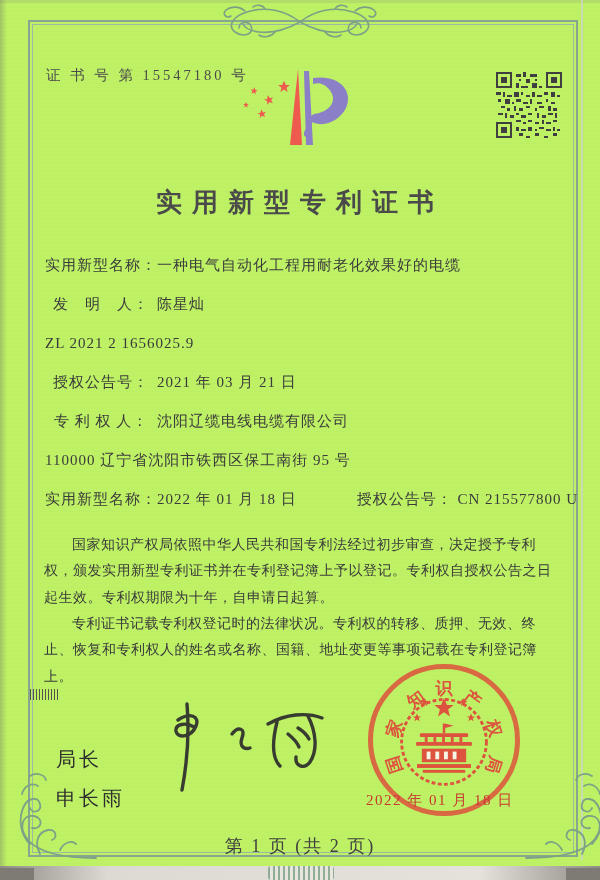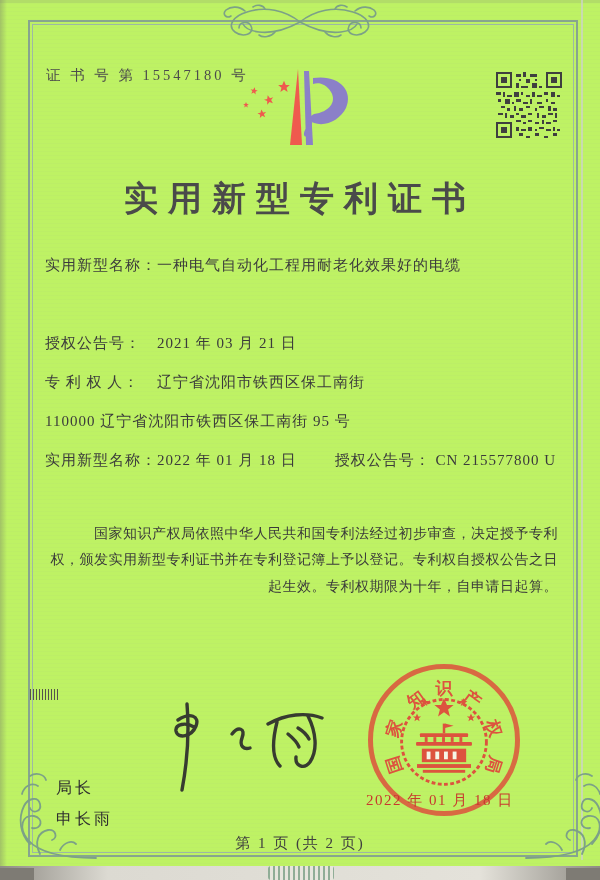--- a/index.html
+++ b/index.html
@@ -28,48 +28,48 @@
   .frame{position:absolute;left:28px;top:20px;width:546px;height:833px;
     border:2px solid #87a58f;}
   .frame .inner{position:absolute;inset:2px;border:1px solid #9db8a4;}
   
   .orn{position:absolute;pointer-events:none;}
   .orn svg{display:block;}
   
   .cert-no{position:absolute;left:46px;top:66px;font-size:14.5px;letter-spacing:3px;color:#4c4c4c;}
   .logo{position:absolute;left:232px;top:56px;width:132px;height:112px;}
   .qr{position:absolute;left:496px;top:72px;width:66px;height:66px;}
-  .title{position:absolute;left:0;right:0;top:176px;margin:0;text-align:center;
-    font-size:34px;font-weight:600;letter-spacing:10px;color:#4a4a4a;}
+  .title{position:absolute;left:0;right:0;top:176px;margin:9px;text-align:center;
+    font-size:26px;font-weight:600;letter-spacing:10px;color:#4a4a4a;}
   
   .fields{position:absolute;left:45px;top:246px;right:40px;font-size:15px;letter-spacing:1px;color:#3b3b3b;}
-  .frow{height:39px;display:flex;align-items:center;white-space:nowrap;}
+  .frow{height:39px;display:flex;align-items:center;white-space:nowrap;text-align:center;}
   .flabel{display:inline-block;min-width:112px;}
   .fvalue{}
-  .fpair2{margin-left:38px;}
-  
-  .body-text{position:absolute;left:44px;top:521px;width:514px;font-size:14px;line-height:1.88;
-    letter-spacing:0.5px;color:#3a3a3a;text-align:right;}
+  .fpair2{margin-left:60px;}
+  
+  .body-text{position:absolute;left:44px;top:532px;width:514px;font-size:14px;line-height:1.88;
+    letter-spacing:0.5px;color:#3a3a3a;}
   .body-text p{margin:0;text-indent:2em;}
   
   .barcode{position:absolute;left:30px;top:689px;width:28px;height:11px;
     background:repeating-linear-gradient(90deg,#55524d 0 1px,transparent 1px 3px,#55524d 3px 4px,transparent 4px 6px);}
   
-  .signer{position:absolute;left:56px;top:772px;font-size:16px;letter-spacing:3px;color:#2f2f2f;line-height:1.95;}
+  .signer{position:absolute;left:56px;top:740px;font-size:20px;letter-spacing:3px;color:#2f2f2f;line-height:1.95;}
   .signature{position:absolute;left:140px;top:700px;width:190px;height:95px;opacity:.92;}
   
   .seal{position:absolute;left:368px;top:664px;width:152px;height:152px;border-radius:50%;
     border:5px solid rgba(223,72,58,0.85);box-sizing:border-box;opacity:.94;}
   .seal-char{position:absolute;width:20px;height:20px;margin:-10px 0 0 -10px;text-align:center;
     font-size:17px;font-weight:600;color:#df4a3c;
     font-family:"Liberation Serif","DejaVu Serif",serif;}
   .seal-emblem{position:absolute;left:50%;top:50%;width:98px;height:106px;transform:translate(-50%,-50%);}
   .seal-date{position:absolute;left:366px;top:791px;font-size:15px;letter-spacing:1.5px;color:#c8392e;white-space:nowrap;}
   
-  .footer{position:absolute;left:0;right:0;top:834px;text-align:center;font-size:15px;
+  .footer{position:absolute;left:0;right:0;top:834px;text-align:center;font-size:18px;
     letter-spacing:2px;color:#3f3f3f;}
 </style>
 </head>
 <body>
 
 <div class="page">
 
   <div class="edge-left"></div>
   <div class="edge-top"></div>
   <div class="edge-right-line"></div>
@@ -167,44 +167,50 @@
   </div>
 
   <h1 class="title">实用新型专利证书</h1>
 
   <div class="fields">
     <div class="frow">
       <span class="flabel">实用新型名称：</span>
       <span class="fvalue">一种电气自动化工程用耐老化效果好的电缆</span>
     </div>
     <div class="frow">
+      <span class="flabel">发　明　人：</span>
+      <span class="fvalue">陈星灿</span>
+    </div>
+    <div class="frow">
+      <span class="fvalue">ZL 2021 2 1656025.9</span>
     </div>
     <div class="frow">
       <span class="flabel">授权公告号：</span>
       <span class="fvalue">2021 年 03 月 21 日</span>
     </div>
     <div class="frow">
       <span class="flabel">专 利 权 人：</span>
-      <span class="fvalue">辽宁省沈阳市铁西区保工南街</span>
+      <span class="fvalue">沈阳辽缆电线电缆有限公司</span>
     </div>
     <div class="frow">
       <span class="fvalue">110000 辽宁省沈阳市铁西区保工南街 95 号</span>
     </div>
     <div class="frow">
       <span class="flabel">实用新型名称：</span>
       <span class="fvalue">2022 年 01 月 18 日</span>
       <span class="fpair2">
         <span>授权公告号：</span>
         <span>CN 215577800 U</span>
       </span>
     </div>
   </div>
 
   <div class="body-text">
     <p>国家知识产权局依照中华人民共和国专利法经过初步审查，决定授予专利权，颁发实用新型专利证书并在专利登记簿上予以登记。专利权自授权公告之日起生效。专利权期限为十年，自申请日起算。</p>
+    <p>专利证书记载专利权登记时的法律状况。专利权的转移、质押、无效、终止、恢复和专利权人的姓名或名称、国籍、地址变更等事项记载在专利登记簿上。</p>
   </div>
 
   <div class="barcode"></div>
 
   <div class="signer">
     <div>局长</div>
     <div>申长雨</div>
   </div>
 
   <div class="signature">

